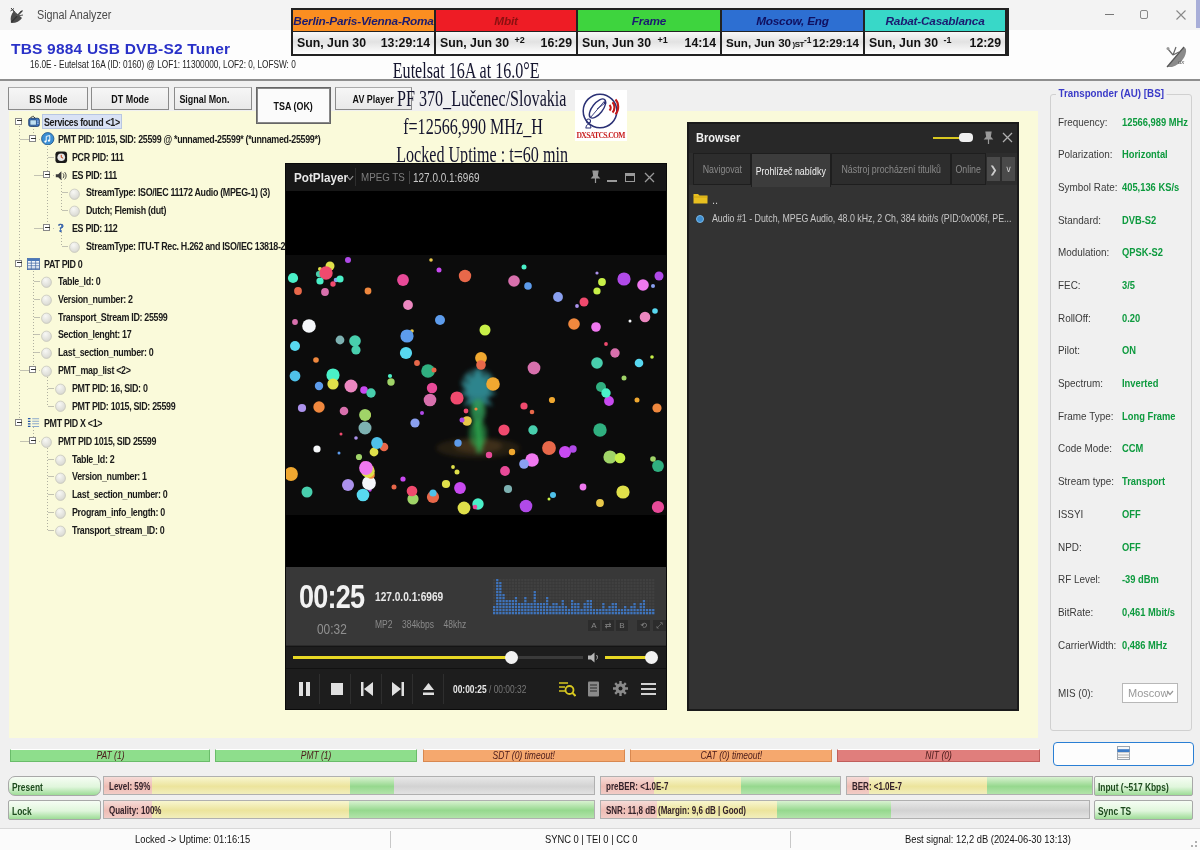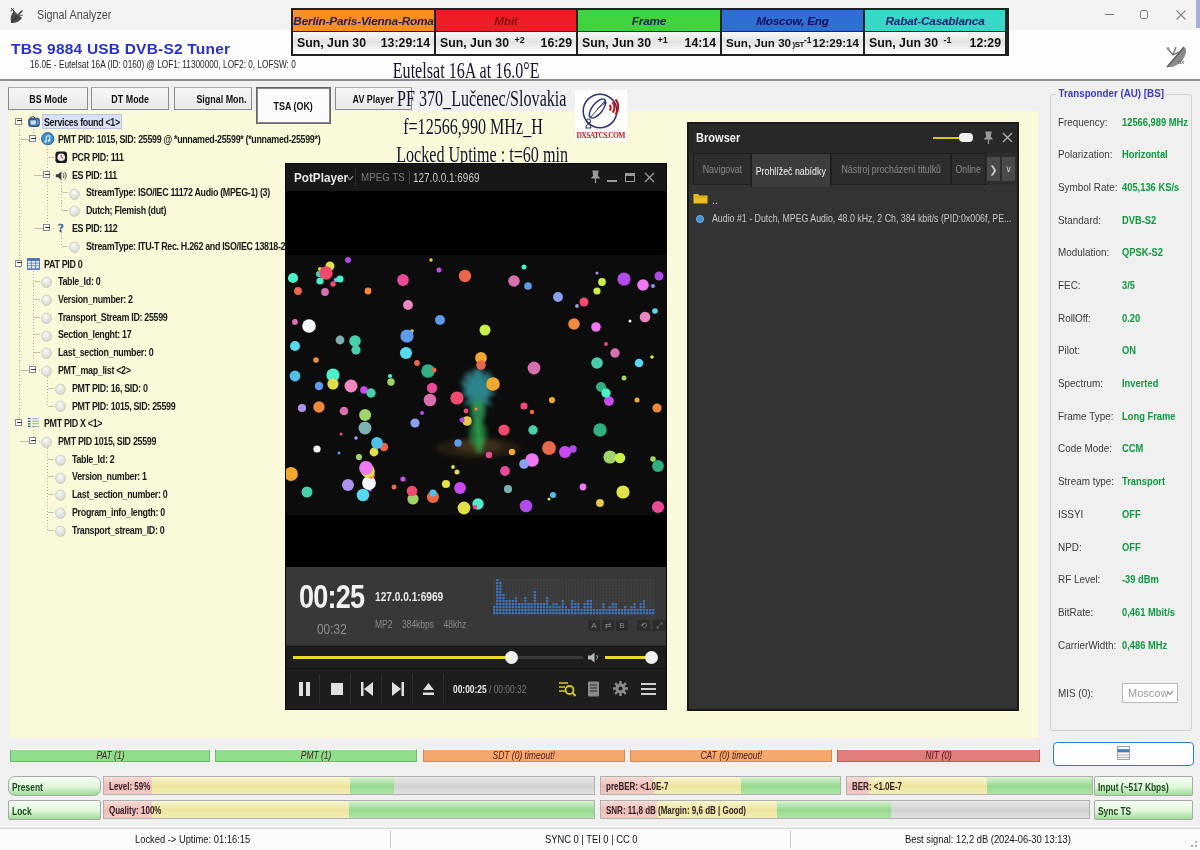--- a/index.html
+++ b/index.html
@@ -67,21 +67,21 @@
 <circle cx="5" cy="6.5" r="1.5" fill="#999" stroke="none"></circle>
 <text x="15" y="22" font-size="6" fill="#555" stroke="none" font-style="italic">dx</text>
 </g>
   </svg>
 <div class="abs" style="left:8px;top:87px;width:80px;height:23px;background:linear-gradient(#f6f6f6,#e9e9e9);border:1px solid #8a8a8a;border-top-color:#aaa;display:flex;align-items:center;justify-content:center;font-size:10.5px;font-weight:bold;color:#111;">
     <span style="transform:scaleX(0.85);">BS Mode</span>
   </div>
 <div class="abs" style="left:91px;top:87px;width:78px;height:23px;background:linear-gradient(#f6f6f6,#e9e9e9);border:1px solid #8a8a8a;border-top-color:#aaa;display:flex;align-items:center;justify-content:center;font-size:10.5px;font-weight:bold;color:#111;">
     <span style="transform:scaleX(0.85);">DT Mode</span>
   </div>
-<div class="abs" style="left:174px;top:87px;width:78px;height:23px;background:linear-gradient(#f6f6f6,#e9e9e9);border:1px solid #8a8a8a;border-top-color:#aaa;display:flex;align-items:center;justify-content:flex-end;font-size:10.5px;font-weight:bold;color:#111;">
+<div class="abs" style="left:174px;top:87px;width:78px;height:23px;background:linear-gradient(#f6f6f6,#e9e9e9);border:1px solid #8a8a8a;border-top-color:#aaa;display:flex;align-items:center;justify-content:flex-start;font-size:10.5px;font-weight:bold;color:#111;">
     <span style="transform:scaleX(0.85);">Signal Mon.</span>
   </div>
 <div class="abs" style="left:256px;top:87px;width:75px;height:37px;background:#fbfbfb;border:1px solid #666;box-shadow:0 0 0 1px #888 inset;display:flex;align-items:center;justify-content:center;font-size:10.5px;font-weight:bold;color:#111;">
     <span style="transform:scaleX(0.85);">TSA (OK)</span>
   </div>
 <div class="abs" style="left:335px;top:87px;width:77px;height:23px;background:linear-gradient(#f6f6f6,#e9e9e9);border:1px solid #8a8a8a;border-top-color:#aaa;display:flex;align-items:center;justify-content:center;font-size:10.5px;font-weight:bold;color:#111;">
     <span style="transform:scaleX(0.85);">AV Player</span>
   </div>
 <style>.annot{position:absolute;font-family:"Liberation Serif",serif;color:#14142e;font-size:23px;white-space:nowrap;transform:scaleX(0.70);transform-origin:center;}</style>
 <div class="annot" style="left:365px;top:58px;width:185px;text-align:center;">Eutelsat 16A at 16.0°E</div>

